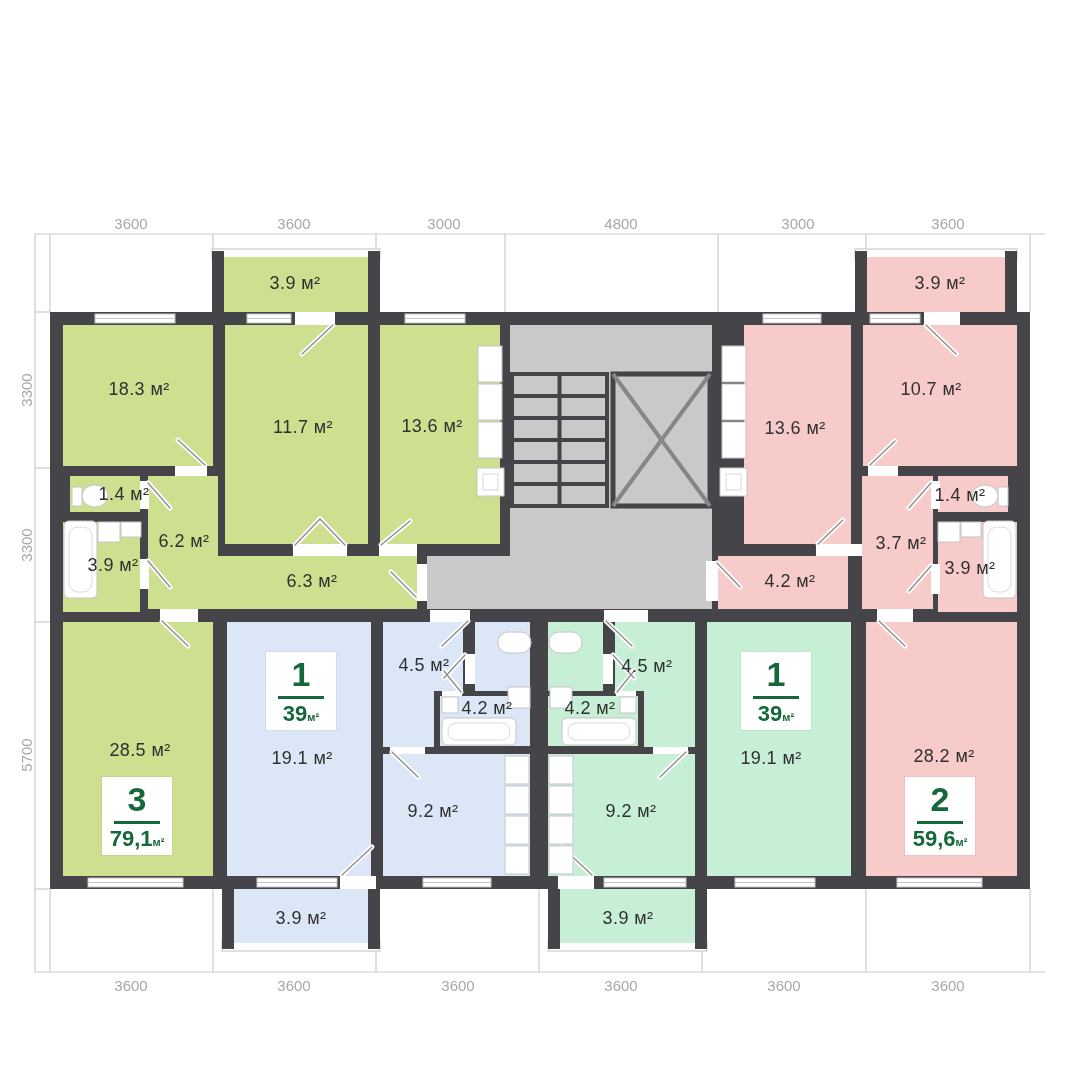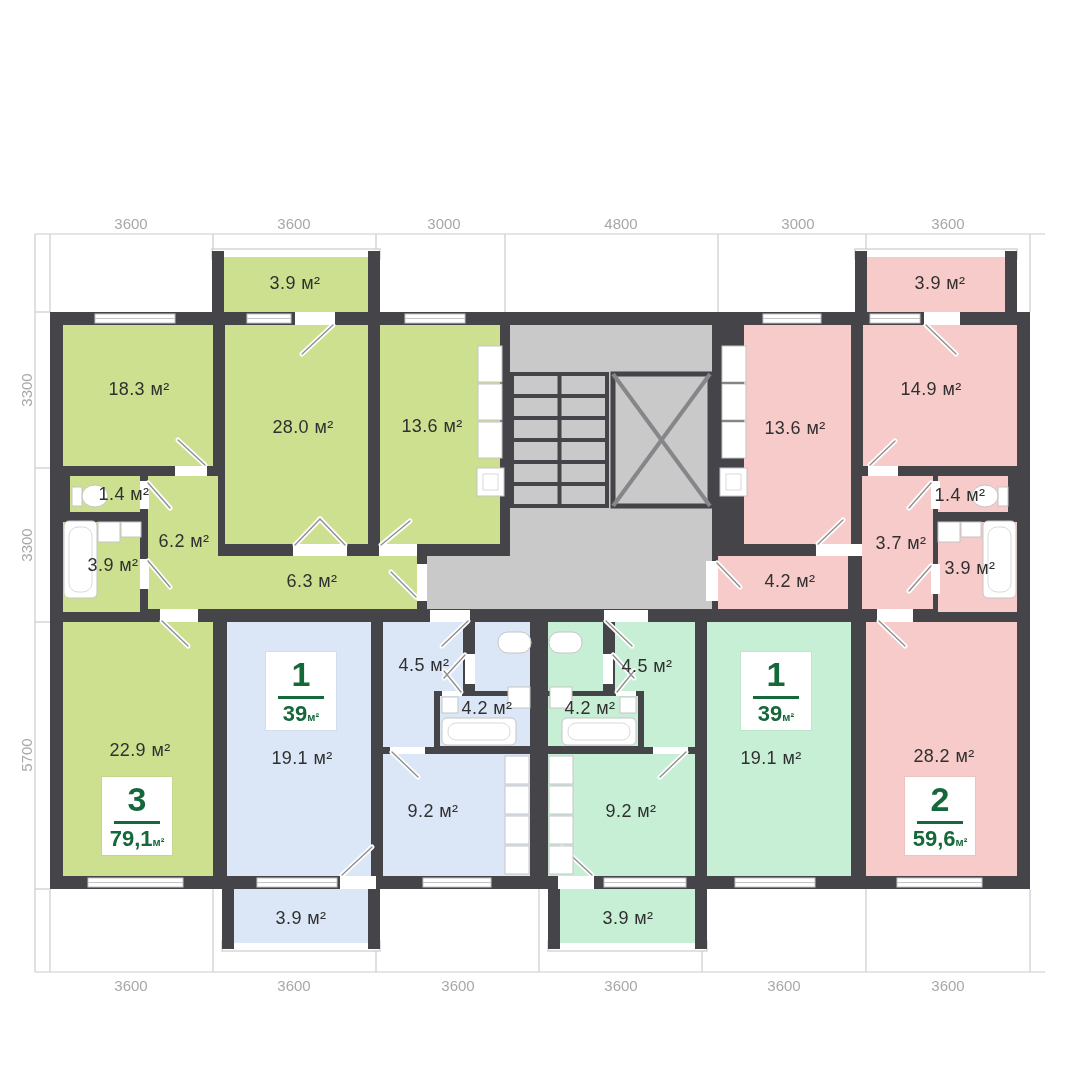--- a/index.html
+++ b/index.html
@@ -308,39 +308,39 @@
 <div class="dim vert" style="left:26px;top:711px">5700</div>
 <div class="dim" style="left:131px;top:941px">3600</div>
 <div class="dim" style="left:294px;top:941px">3600</div>
 <div class="dim" style="left:458px;top:941px">3600</div>
 <div class="dim" style="left:621px;top:941px">3600</div>
 <div class="dim" style="left:784px;top:941px">3600</div>
 <div class="dim" style="left:948px;top:941px">3600</div>
 
 <div class="lbl" style="left:295px;top:239px">3.9 м²</div>
 <div class="lbl" style="left:139px;top:345px">18.3 м²</div>
-<div class="lbl" style="left:303px;top:383px">28.0 м²</div>
+<div class="lbl" style="left:303px;top:383px">11.7 м²</div>
 <div class="lbl" style="left:432px;top:382px">13.6 м²</div>
 <div class="lbl" style="left:124px;top:450px">1.4 м²</div>
 <div class="lbl" style="left:184px;top:497px">6.2 м²</div>
 <div class="lbl" style="left:113px;top:521px">3.9 м²</div>
 <div class="lbl" style="left:312px;top:537px">6.3 м²</div>
-<div class="lbl" style="left:140px;top:706px">22.9 м²</div>
+<div class="lbl" style="left:140px;top:706px">28.5 м²</div>
 <div class="lbl" style="left:302px;top:714px">19.1 м²</div>
 <div class="lbl" style="left:424px;top:621px">4.5 м²</div>
 <div class="lbl" style="left:487px;top:664px">4.2 м²</div>
 <div class="lbl" style="left:433px;top:767px">9.2 м²</div>
 <div class="lbl" style="left:301px;top:874px">3.9 м²</div>
 <div class="lbl" style="left:647px;top:622px">4.5 м²</div>
 <div class="lbl" style="left:590px;top:664px">4.2 м²</div>
 <div class="lbl" style="left:631px;top:767px">9.2 м²</div>
 <div class="lbl" style="left:771px;top:714px">19.1 м²</div>
 <div class="lbl" style="left:628px;top:874px">3.9 м²</div>
 <div class="lbl" style="left:795px;top:384px">13.6 м²</div>
-<div class="lbl" style="left:931px;top:345px">14.9 м²</div>
+<div class="lbl" style="left:931px;top:345px">10.7 м²</div>
 <div class="lbl" style="left:960px;top:451px">1.4 м²</div>
 <div class="lbl" style="left:901px;top:499px">3.7 м²</div>
 <div class="lbl" style="left:970px;top:524px">3.9 м²</div>
 <div class="lbl" style="left:790px;top:537px">4.2 м²</div>
 <div class="lbl" style="left:944px;top:712px">28.2 м²</div>
 <div class="lbl" style="left:940px;top:239px">3.9 м²</div>
 
 <div class="badge" style="left:102px;top:733px">
   <div class="bn">3</div>
   <div class="bdiv"></div>

